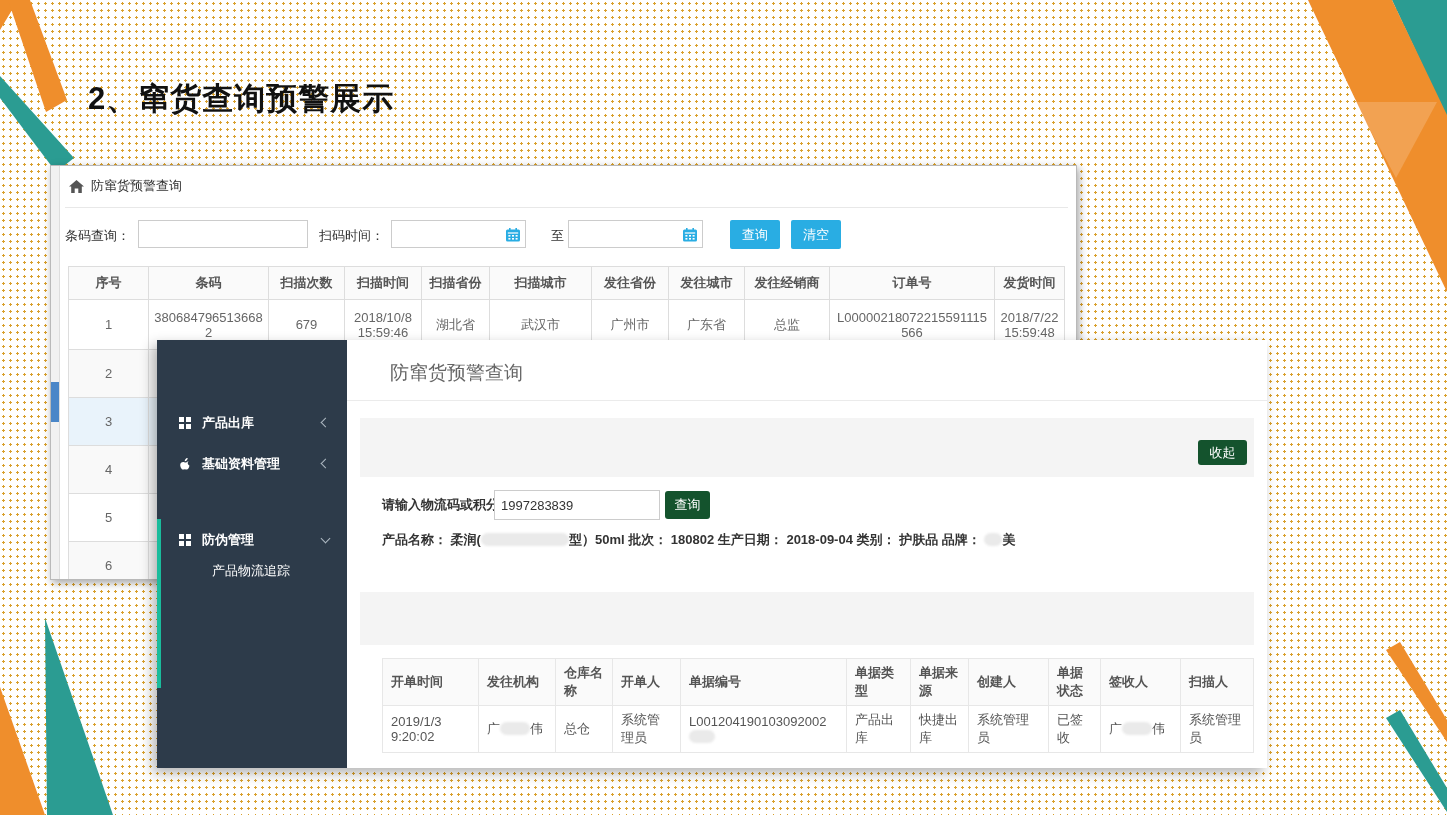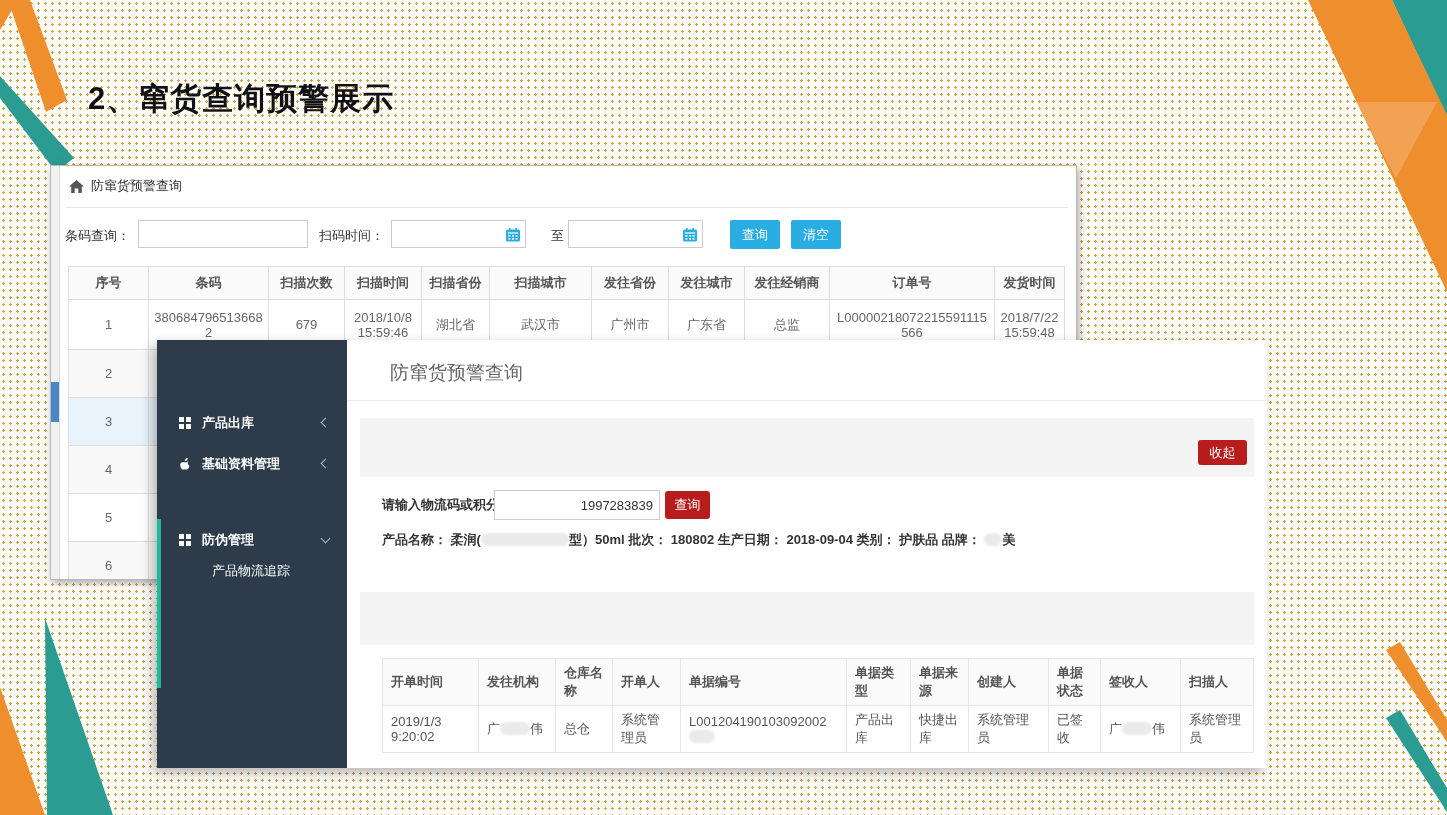--- a/index.html
+++ b/index.html
@@ -15,21 +15,21 @@
   
   .win1{position:absolute;left:50px;top:165px;width:1025px;height:413px;background:#fff;
         border:1px solid #b9b9b9;box-shadow:2px 3px 8px rgba(0,0,0,.35);z-index:2;overflow:hidden;}
   .w1-scroll{position:absolute;left:0;top:0;width:8px;height:100%;background:#f1f1f1;border-right:1px solid #ddd;}
   .w1-thumb{position:absolute;left:0;top:216px;width:8px;height:40px;background:#4a86c8;}
   .w1-bread{position:absolute;left:18px;top:11px;display:flex;align-items:center;gap:7px;font-size:13px;color:#333;}
   .w1-divider{position:absolute;left:14px;right:8px;top:41px;border-top:1px solid #e8e8e8;}
   .w1-form{position:absolute;left:0;top:54px;width:100%;height:30px;}
   .w1-form .lbl{position:absolute;top:7px;font-size:13px;color:#333;}
   .txt{position:absolute;height:28px;border:1px solid #ccc;background:#fff;box-sizing:border-box;
-       font-size:13px;color:#333;padding:0 6px;font-family:inherit;text-align:right;}
+       font-size:13px;color:#333;padding:0 6px;font-family:inherit;}
   .cal{position:absolute;top:8px;cursor:pointer;}
   .btn-blue{position:absolute;top:0;height:29px;width:50px;background:#29ade3;color:#fff;border:none;
             font-size:13px;border-radius:2px;cursor:pointer;font-family:inherit;}
   .w1-table{position:absolute;left:17px;top:100px;width:996px;border-collapse:collapse;table-layout:fixed;}
   .w1-table th,.w1-table td{border:1px solid #ddd;text-align:center;font-size:13px;overflow:hidden;}
   .w1-table th{background:#fafafa;color:#555;font-weight:600;height:32px;padding:0 2px;}
   .w1-table td{color:#666;padding:3px 4px;word-wrap:break-word;}
   .row1 td{height:43px;}
   .rx td{height:41px;}
   .r-gray{background:#f9f9f9;}
@@ -46,21 +46,21 @@
   .chev{position:absolute;right:18px;width:6px;height:6px;border-left:1.5px solid #aeb9c2;border-bottom:1.5px solid #aeb9c2;}
   .chev-left{transform:rotate(45deg);}
   .chev-down{transform:rotate(-45deg);margin-top:-3px;}
   .active-bar{position:absolute;left:0;top:179px;width:4px;height:169px;background:#1abc9c;}
   .submenu-item{position:absolute;left:0;width:100%;height:27px;display:flex;align-items:center;
                 padding-left:55px;box-sizing:border-box;color:#fff;font-size:13px;font-weight:400;cursor:pointer;}
   .main2{position:absolute;left:190px;top:0;width:920px;height:100%;background:#fff;}
   .m2-title{position:absolute;left:43px;top:20px;font-size:19px;color:#666;}
   .m2-divider{position:absolute;left:0;right:0;top:60px;border-top:1px solid #ebebeb;}
   .m2-panel1{position:absolute;left:13px;top:78px;width:894px;height:59px;background:#f4f4f4;}
-  .btn-green{background:#b91c1c;color:#fff;border:none;font-size:13px;border-radius:3px;cursor:pointer;font-family:inherit;}
+  .btn-green{background:#14532d;color:#fff;border:none;font-size:13px;border-radius:3px;cursor:pointer;font-family:inherit;}
   .m2-collapse{position:absolute;right:7px;top:22px;width:49px;height:25px;}
   .m2-search-label{position:absolute;left:35px;top:156px;font-size:13px;font-weight:bold;color:#333;}
   .m2-input{left:147px;top:150px;width:166px;height:30px;}
   .m2-query{position:absolute;left:318px;top:151px;width:45px;height:28px;}
   .m2-info{position:absolute;left:35px;top:191px;font-size:13px;font-weight:bold;color:#333;white-space:nowrap;}
   .blur{display:inline-block;background:#eaeaea;border-radius:7px;height:13px;vertical-align:-2px;filter:blur(1.2px);}
   .m2-panel2{position:absolute;left:13px;top:252px;width:894px;height:53px;background:#f4f4f4;}
   .w2-table{position:absolute;left:35px;top:318px;width:871px;border-collapse:collapse;table-layout:fixed;}
   .w2-table th,.w2-table td{border:1px solid #e7e7e7;text-align:left;font-size:13px;padding:5px 8px;
                             vertical-align:middle;word-wrap:break-word;color:#555;}

